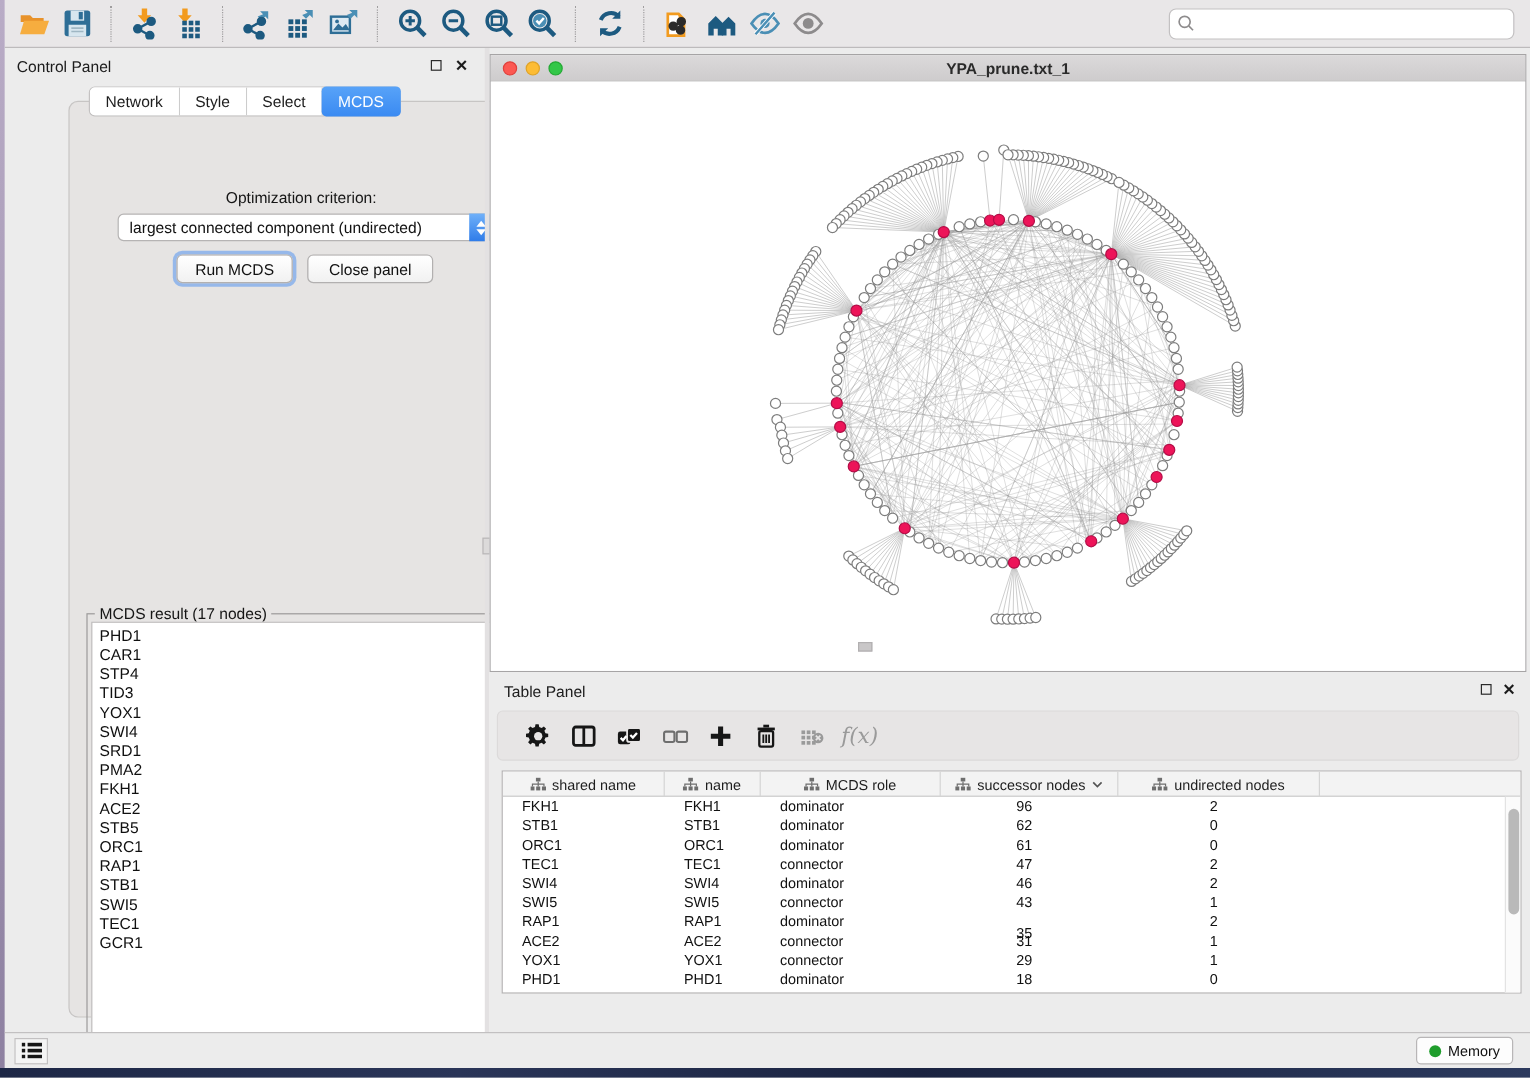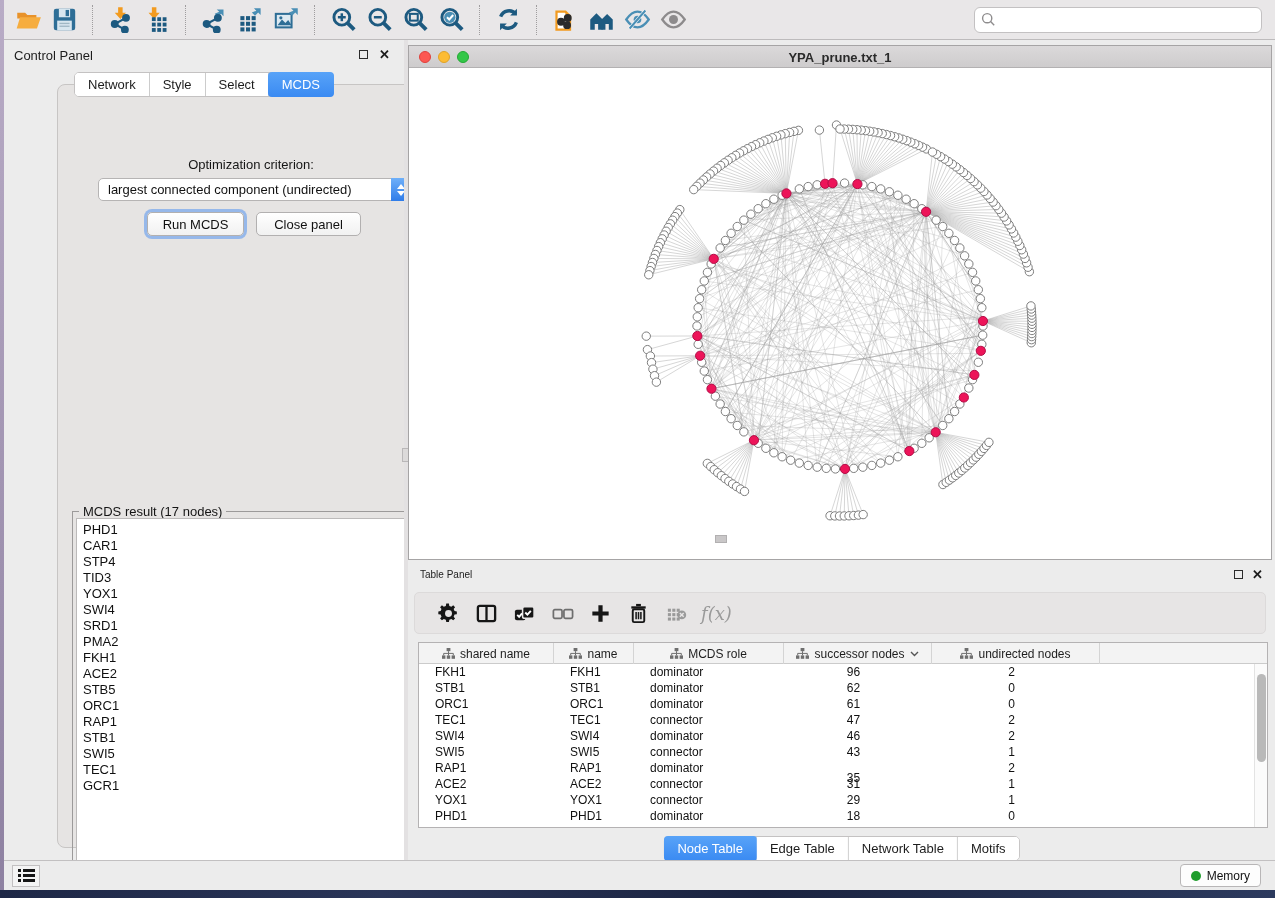--- a/index.html
+++ b/index.html
@@ -86,21 +86,21 @@
   #tl-min { left:29px; background:#fdbc34; border:1px solid #e0a327; }
   #tl-zoom { left:48px; background:#33c748; border:1px solid #24a934; }
   #net-title { position:absolute; left:0; top:4px; width:100%; text-align:center;
     font-size:13px; font-weight:600; color:#2a2a2a; }
   #net-canvas { position:absolute; left:0; top:22px; width:862px; height:491px; background:#fff; }
   #canvas-hscroll { position:absolute; left:306px; top:467px; width:12px; height:8px;
     background:#c9c7c8; border:1px solid #b2b0b1; }
 
   
   #table-panel { left:408px; top:560px; width:867px; height:300px; background:#ececec; }
-  #tp-title { position:absolute; left:12px; top:9px; font-size:10px; color:#1c1c1c; }
+  #tp-title { position:absolute; left:12px; top:9px; font-size:13px; color:#1c1c1c; }
   #tp-float { right:32px; top:10px; }
   #tp-close { right:12px; top:9px; }
   #tp-toolbar { position:absolute; left:6px; top:32px; width:852px; height:42px;
     background:#e7e5e5; border:1px solid #dcdada; border-radius:5px;
     display:flex; align-items:center; padding-left:14px; }
   .tpt-btn { width:38px; height:34px; display:flex; align-items:center; justify-content:center;
     background:transparent; border:none; }
   .tpt-btn svg { width:23px; height:23px; }
   #fx-label { font-family:"DejaVu Serif", serif; font-style:italic; font-size:18px;
     color:#9a9a9a; margin-left:6px; }
@@ -1319,26 +1319,20 @@
           <div class="nt-cell" style="width: 80px;">PHD1</div>
           <div class="nt-cell" style="width: 150px;">dominator</div>
           <div class="nt-cell num" style="width: 148px;">18</div>
           <div class="nt-cell num" style="width: 168px;">0</div>
         </div>
       </div>
     <div id="nt-scroll">
       <div id="nt-thumb"></div>
     </div>
   </div>
-  <div id="tp-tabs">
-      <div class="cp-tab active">Node Table</div>
-      <div class="cp-tab">Edge Table</div>
-      <div class="cp-tab">Network Table</div>
-      <div class="cp-tab">Motifs</div>
-    </div>
 </div>
 
 <div id="status-bar" class="abs">
   <button id="list-btn">
     <span>
       <svg width="17" height="14" viewBox="0 0 17 14">
           <g fill="#161616">
             <rect x="0" y="1" width="3" height="3"></rect>
             <rect x="0" y="6" width="3" height="3"></rect>
             <rect x="0" y="11" width="3" height="3"></rect>

